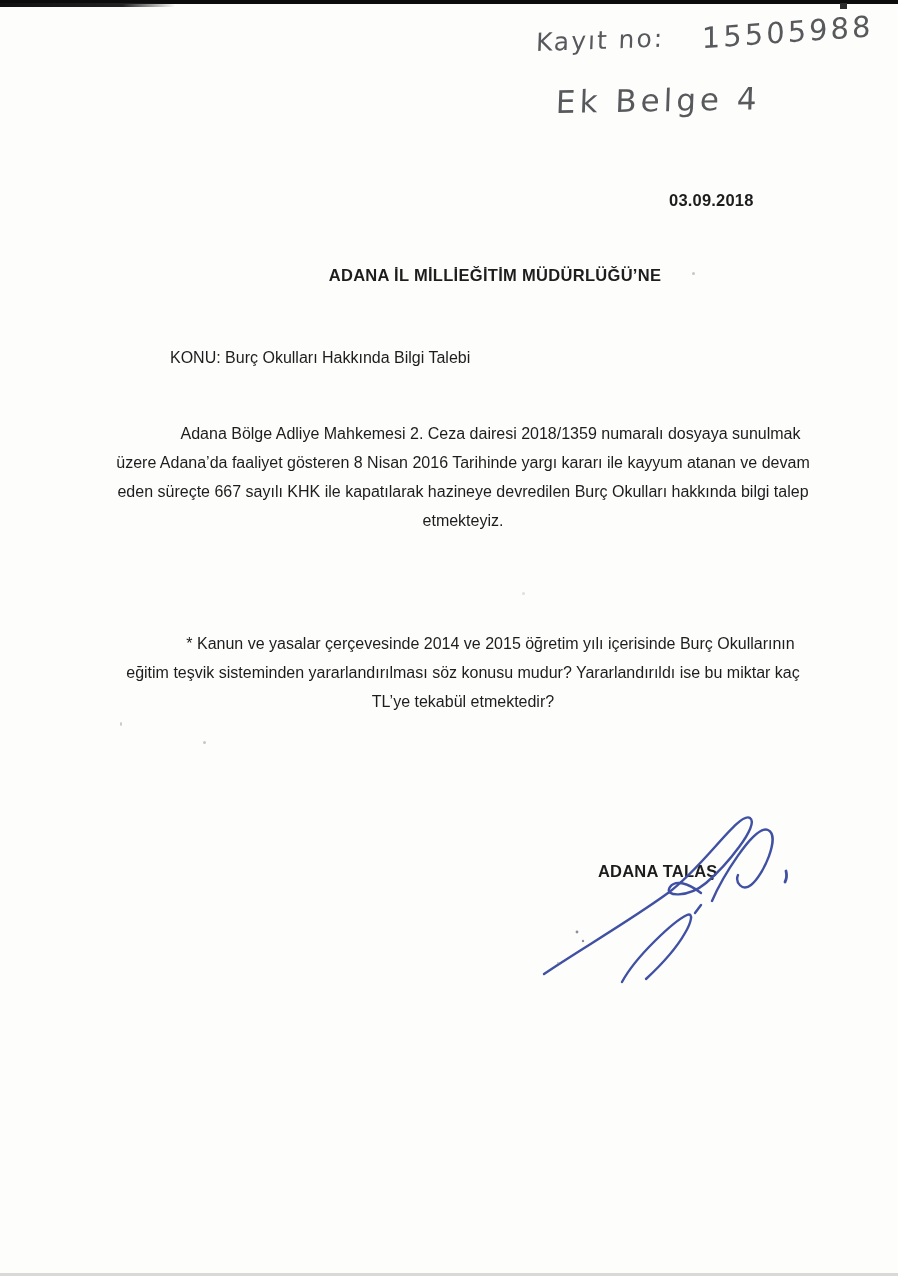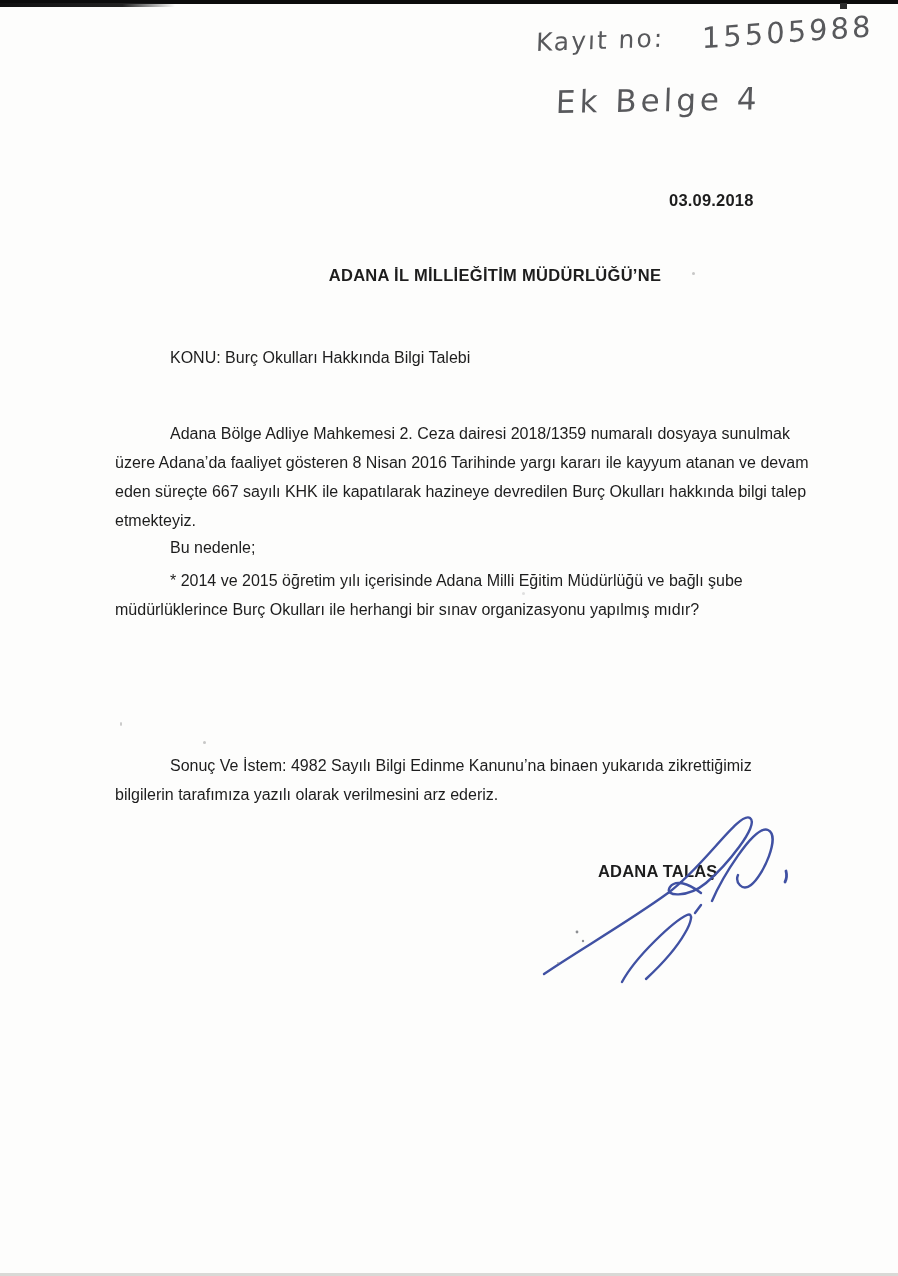--- a/index.html
+++ b/index.html
@@ -64,21 +64,21 @@
     font-weight: bold; font-size: 16.5px;
     letter-spacing: 0.2px;
   }
   .recipient {
     top: 261px; left: 115px; width: 760px;
     text-align: center;
     font-weight: bold; font-size: 16.5px;
     letter-spacing: 0.3px;
   }
   .subject { top: 343px; left: 170px; }
-  .para { left: 115px; width: 696px; text-indent: 55px; text-align: left; }
+  .para { left: 115px; width: 696px; text-indent: 55px; text-align: center; }
   .p1 { top: 419px; }
   .p2 { top: 533px; }
   .p3 { top: 566px; width: 672px; }
   .p4 { top: 629px; }
   .p5 { top: 751px; }
   .signatory {
     top: 857px; left: 598px;
     font-weight: bold; font-size: 16.5px;
     letter-spacing: 0.2px;
   }
@@ -109,26 +109,24 @@
   <div class="handwriting hw-attachment">Ek Belge 4</div>
 
   <div class="t letter-date">03.09.2018</div>
 
   <div class="t subject">KONU: Burç Okulları Hakkında Bilgi Talebi</div>
 
   <div class="t recipient">ADANA İL MİLLİEĞİTİM MÜDÜRLÜĞÜ’NE</div>
 
   <div class="t para p1">Adana Bölge Adliye Mahkemesi 2. Ceza dairesi 2018/1359 numaralı dosyaya sunulmak üzere Adana’da faaliyet gösteren 8 Nisan 2016 Tarihinde yargı kararı ile kayyum atanan ve devam eden süreçte 667 sayılı KHK ile kapatılarak hazineye devredilen Burç Okulları hakkında bilgi talep etmekteyiz.</div>
 
-  <div class="t para p2">Bu nedenle;</div>
-
-  <div class="t para p3">* 2014 ve 2015 öğretim yılı içerisinde Adana Milli Eğitim Müdürlüğü ve bağlı şube müdürlüklerince Burç Okulları ile herhangi bir sınav organizasyonu yapılmış mıdır?</div>
 
 
-  <div class="t para p5">Sonuç Ve İstem: 4982 Sayılı Bilgi Edinme Kanunu’na binaen yukarıda zikrettiğimiz bilgilerin tarafımıza yazılı olarak verilmesini arz ederiz.</div>
+  <div class="t para p4">* Kanun ve yasalar çerçevesinde 2014 ve 2015 öğretim yılı içerisinde Burç Okullarının eğitim teşvik sisteminden yararlandırılması söz konusu mudur? Yararlandırıldı ise bu miktar kaç TL’ye tekabül etmektedir?</div>
+
 
   <div class="t signatory">ADANA TALAŞ</div>
 
   <svg class="signature-svg" width="310" height="205" viewBox="0 0 310 205" fill="none" xmlns="http://www.w3.org/2000/svg">
     <g stroke="#4051a3" stroke-width="2.4" stroke-linecap="round" fill="none">
 
       <path d="M 34 179 C 66 157, 118 127, 158 98 C 194 72, 229 16, 240 23 C 250 30, 216 71, 196 88 C 178 103, 153 102, 160 92 C 165 85, 177 87, 191 98"></path>
 
       <path d="M 202 106 C 211 85, 244 29, 258 35 C 271 41, 253 81, 241 90 C 232 97, 225 87, 228 80"></path>
 

